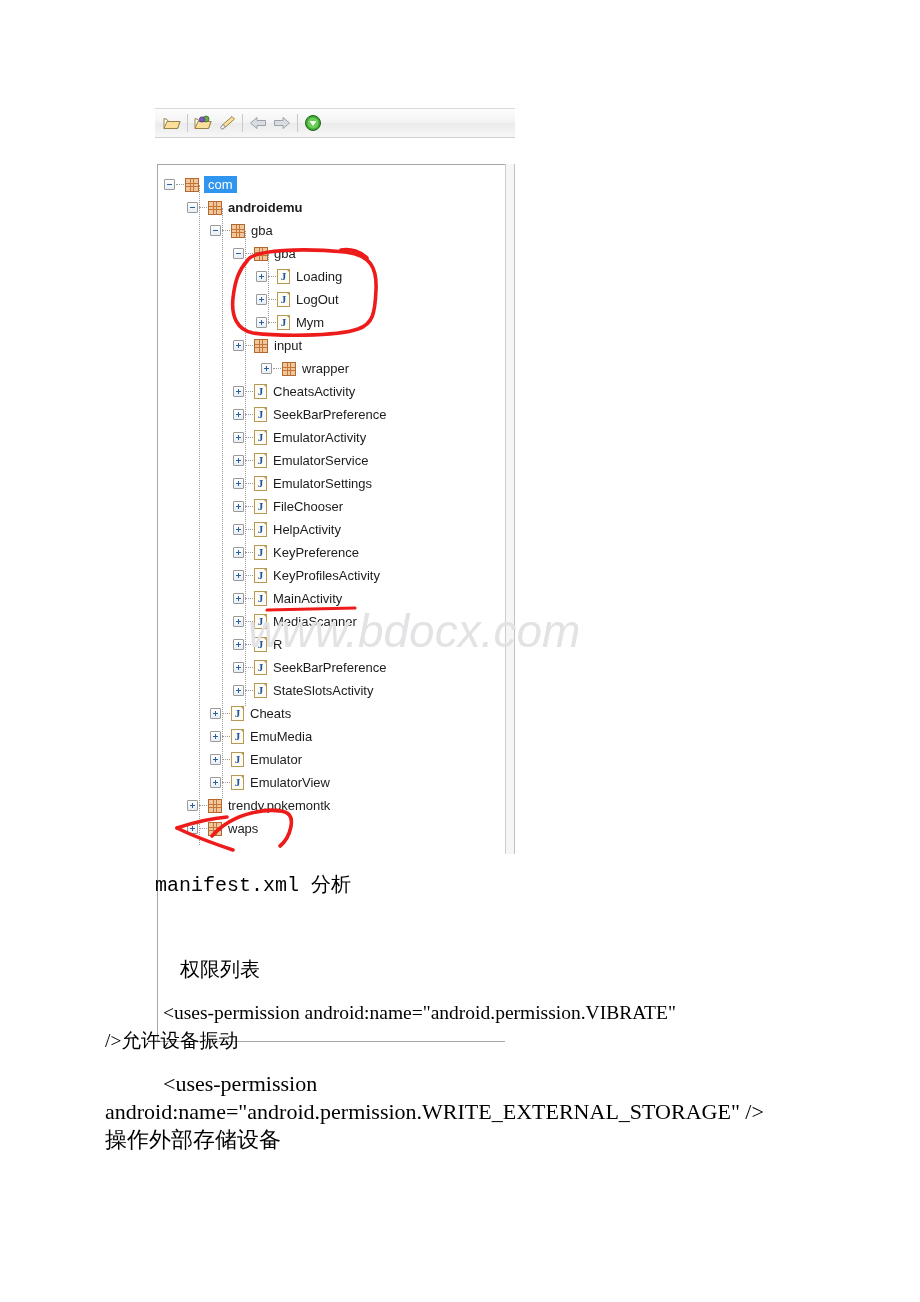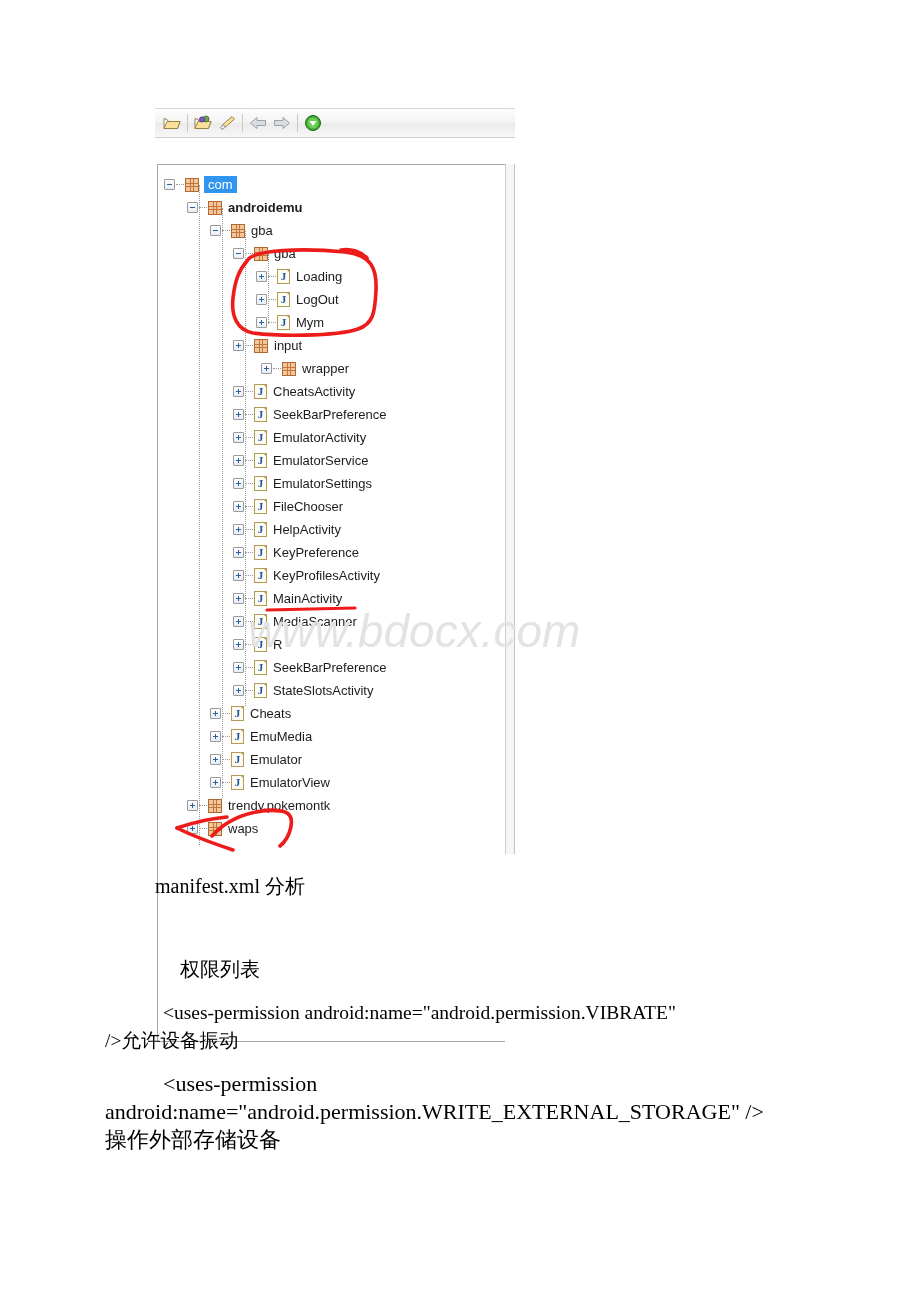--- a/index.html
+++ b/index.html
@@ -221,21 +221,21 @@
   }
 
   
   .doc {
     position: absolute;
     font-family: "Liberation Serif", serif;
     color: #000000;
     font-size: 19px;
     line-height: 28px;
   }
-  #p-manifest { left: 155px; top: 872px; font-size: 20px; }
+  #p-manifest { left: 155px; top: 872px; font-size: 20px; font-family: Liberation Mono, monospace; }
   #p-perm     { left: 180px; top: 955px; font-size: 20px; }
   #p-block1   { left: 105px; top: 999px; width: 720px; font-size: 19.5px; }
   #p-block2   { left: 105px; top: 1070px; width: 760px; font-size: 22px; }
   .ind { display: inline-block; width: 58px; }
 </style>
 </head>
 <body>
 
 <div id="figure">
 

